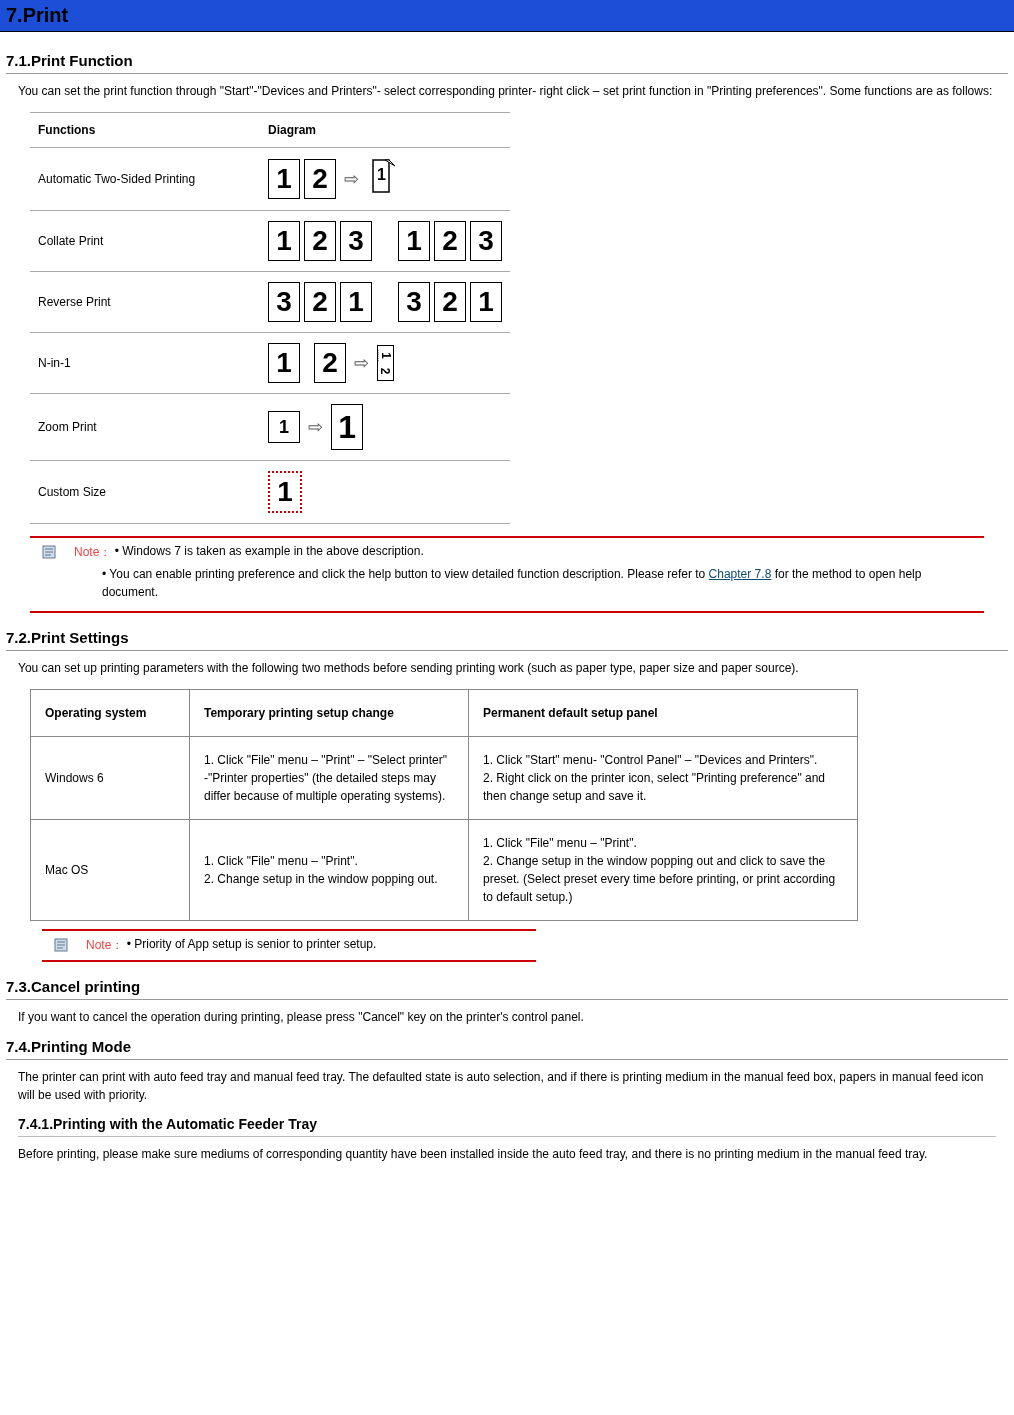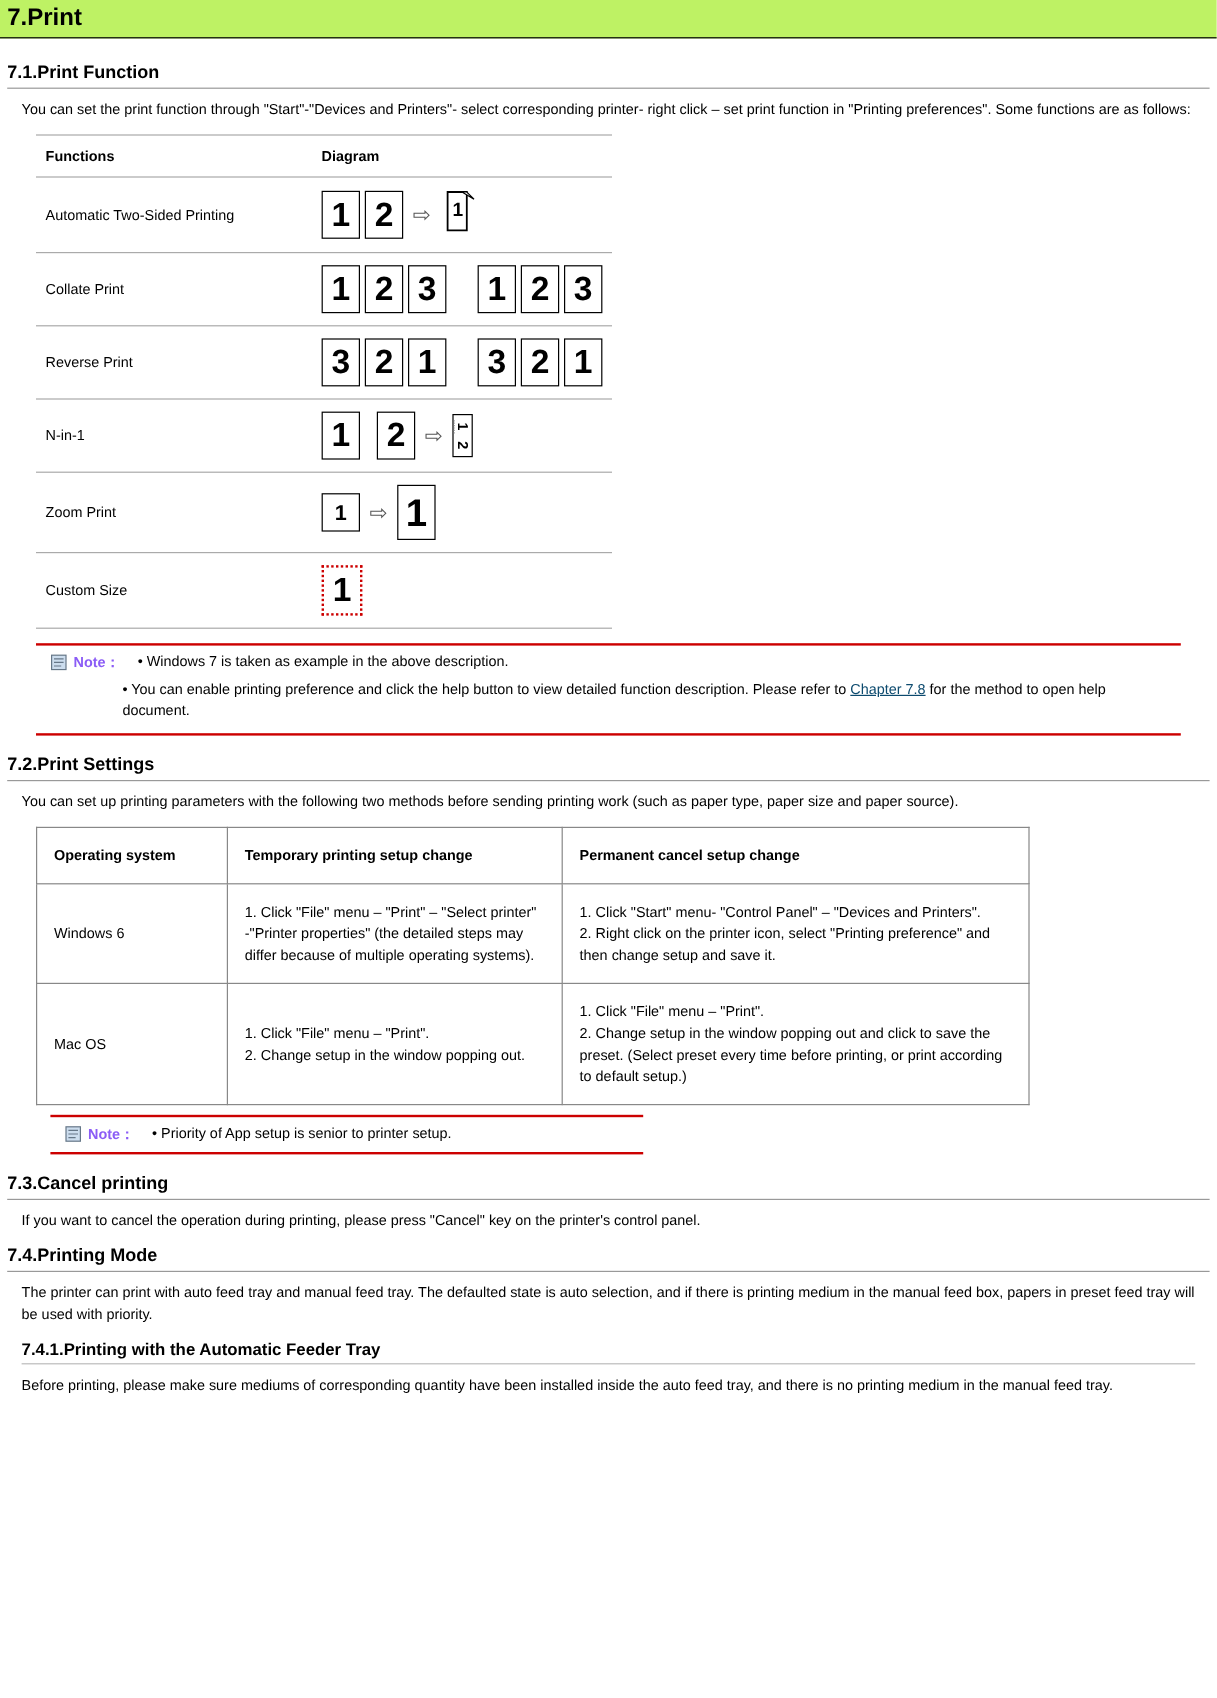--- a/index.html
+++ b/index.html
@@ -5,21 +5,21 @@
 html, body {
   margin: 0;
   padding: 0;
   font-family: Arial, Helvetica, sans-serif;
   font-size: 13px;
   color: #000;
   background: #fff;
   width: 1014px;
 }
 h1.main-title {
-  background: #bef264;
+  background: #1d4ed8;
   font-size: 20px;
   font-weight: bold;
   margin: 0 0 20px 0;
   padding: 4px 6px;
   border-bottom: 1px solid #000;
 }
 h2.section-title {
   font-size: 15px;
   font-weight: bold;
   margin: 10px 6px 6px 6px;
@@ -106,25 +106,26 @@
   border-bottom: 2px solid #c00;
   margin: 4px 30px 16px 30px;
   padding: 6px 12px 6px 12px;
   font-size: 12px;
 }
 .note-bar.short {
   width: 470px;
   margin-left: 42px;
 }
 .note-label {
-  color: #8b5cf6;
-  font-weight: bold;
+  color: #ef4444;
+  font-weight: normal;
   display: inline-block;
   width: 50px;
   vertical-align: top;
+  text-align: right;
 }
 .note-item {
   margin: 4px 0 4px 60px;
   line-height: 1.5;
 }
 .note-first {
   margin-left: 0;
   display: inline;
   margin-top: 41px;
 }
@@ -271,21 +272,21 @@
 </div>
 
 <h2 class="section-title">7.2.Print Settings</h2>
 <p class="intro-text">You can set up printing parameters with the following two methods before sending printing work (such as paper type, paper size and paper source).</p>
 
 <table class="settings-table">
   <thead>
     <tr>
       <th style="width:130px">Operating system</th>
       <th style="width:250px">Temporary printing setup change</th>
-      <th>Permanent cancel setup change</th>
+      <th>Permanent default setup panel</th>
     </tr>
   </thead>
   <tbody>
     <tr>
       <td>Windows 6</td>
       <td style="white-space:pre-line">1. Click "File" menu – "Print" – "Select printer" -"Printer properties" (the detailed steps may differ because of multiple operating systems).</td>
       <td style="white-space:pre-line">1. Click "Start" menu- "Control Panel" – "Devices and Printers".
 2. Right click on the printer icon, select "Printing preference" and then change setup and save it.</td>
     </tr>
     <tr>
@@ -306,18 +307,18 @@
       <line x1="3" y1="10" x2="9" y2="10" stroke="#678"></line>
     </svg>
   <span class="note-label">Note：</span>
   <span class="note-first">• Priority of App setup is senior to printer setup.</span>
 </div>
 
 <h2 class="section-title">7.3.Cancel printing</h2>
 <p class="intro-text">If you want to cancel the operation during printing, please press "Cancel" key on the printer's control panel.</p>
 
 <h2 class="section-title">7.4.Printing Mode</h2>
-<p class="intro-text">The printer can print with auto feed tray and manual feed tray. The defaulted state is auto selection, and if there is printing medium in the manual feed box, papers in preset feed tray will be used with priority.</p>
+<p class="intro-text">The printer can print with auto feed tray and manual feed tray. The defaulted state is auto selection, and if there is printing medium in the manual feed box, papers in manual feed icon will be used with priority.</p>
 
 <h3 class="subsection-title">7.4.1.Printing with the Automatic Feeder Tray</h3>
 <p class="intro-text">Before printing, please make sure mediums of corresponding quantity have been installed inside the auto feed tray, and there is no printing medium in the manual feed tray.</p>
 
 <div class="page-end-spacer"></div>
 
 </body></html>

